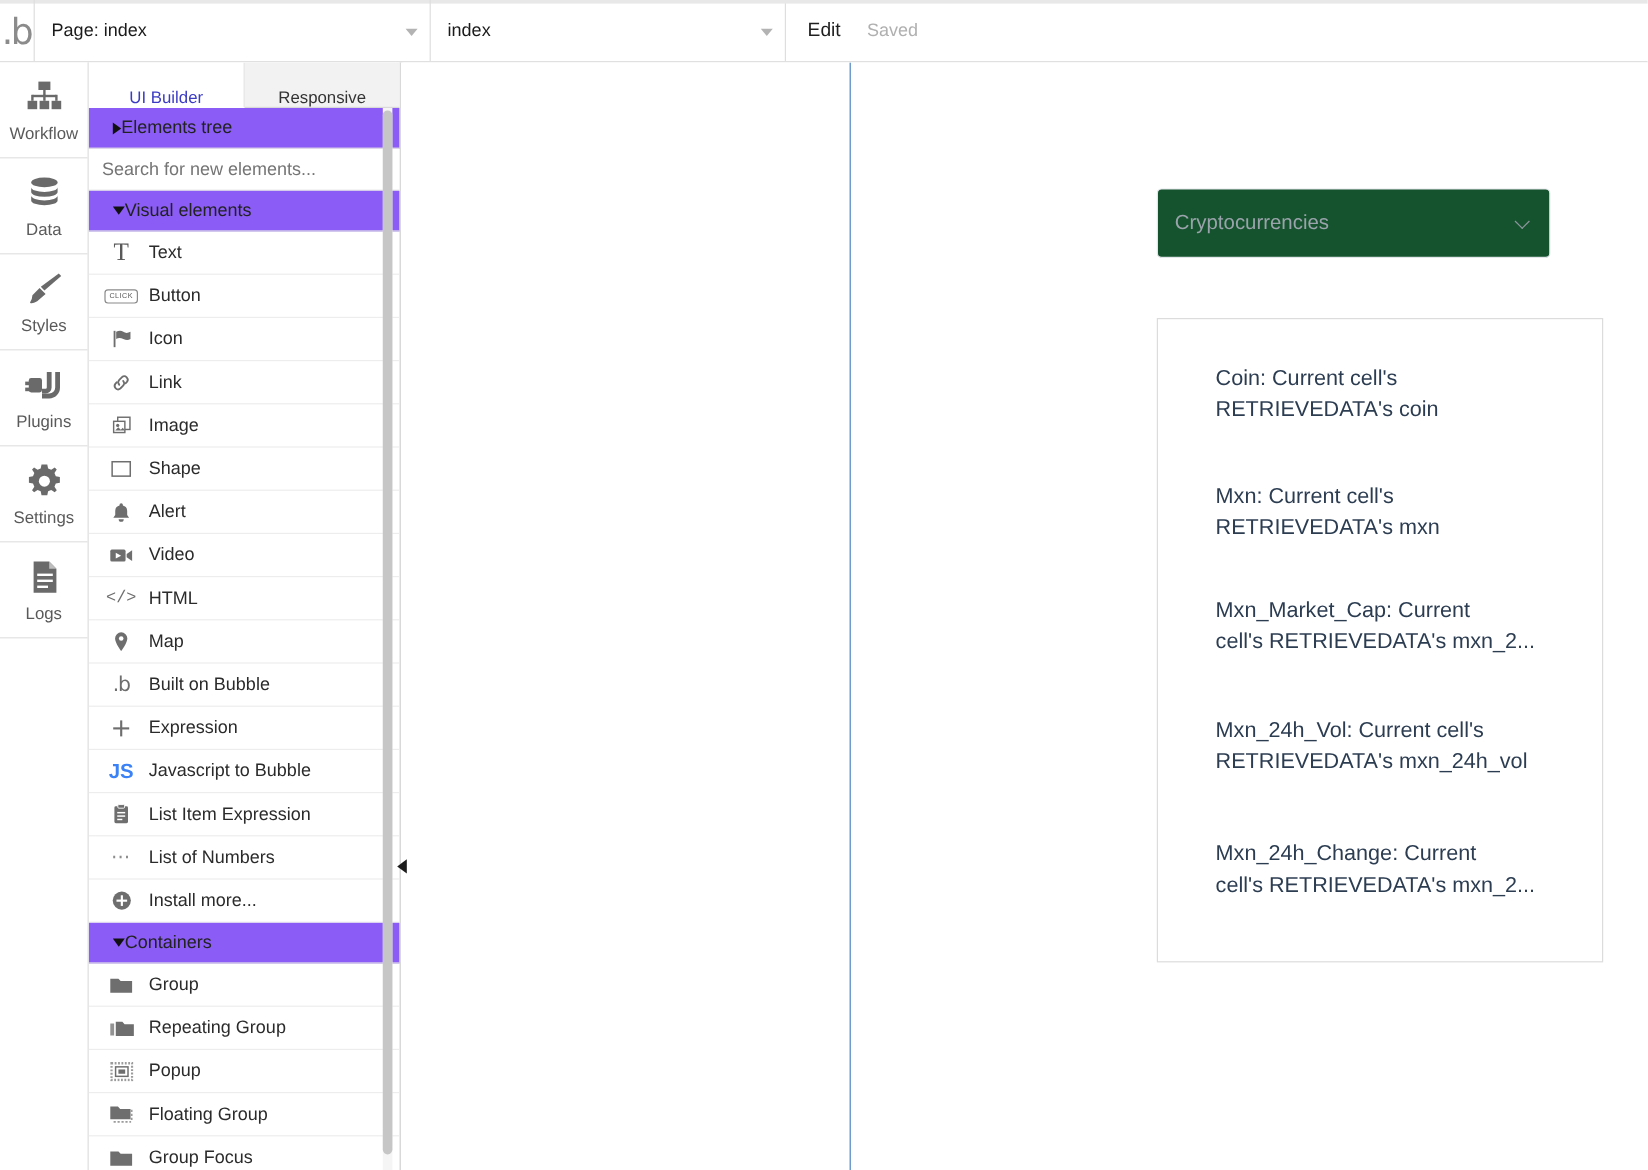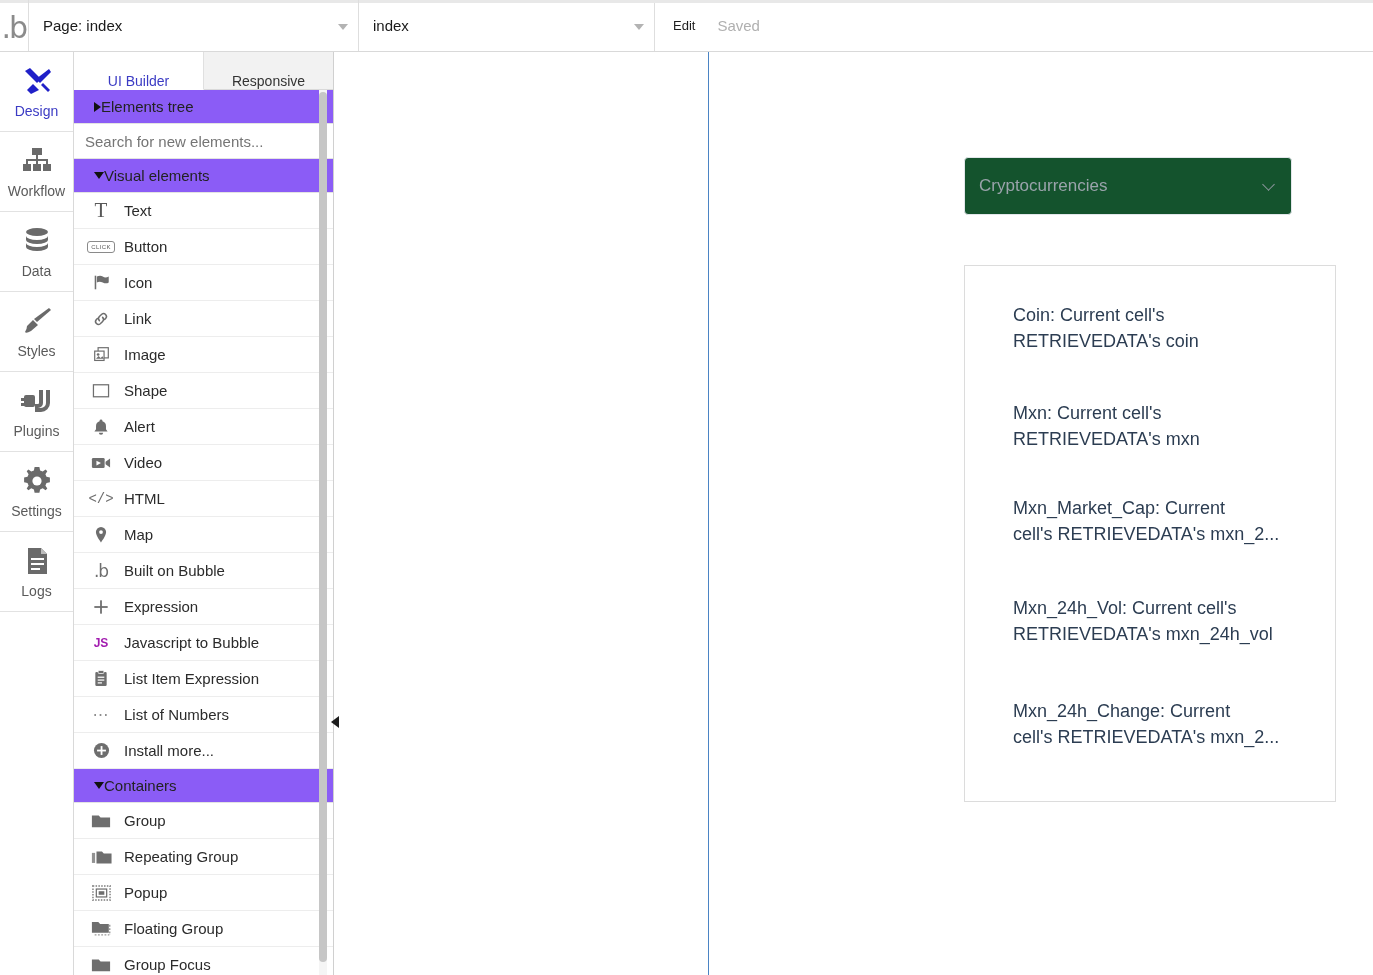--- a/index.html
+++ b/index.html
@@ -40,21 +40,21 @@
     position: absolute; right: 10px; top: 50%; margin-top: -2px;
     width: 0; height: 0; border-left: 5px solid transparent;
     border-right: 5px solid transparent; border-top: 6px solid #b3b3b3;
   }
   #sel-page { width: 330px; }
   #sel-elem { width: 296px; }
   .tb-actions {
     display: flex; align-items: center; height: 100%;
     border-left: 1px solid #dedede; padding-left: 18px; gap: 22px;
   }
-  .tb-actions .edit { font-size: 13px; color: #1f1f1f; cursor: pointer; }
+  .tb-actions .edit { font-size: 16px; color: #1f1f1f; cursor: pointer; }
   .tb-actions .saved { font-size: 15px; color: #b0b0b0; }
 
   
   #rail {
     position: absolute; left: 0; top: 52px; width: 74px; height: 923px;
     background: #ffffff; border-right: 1px solid #d9d9d9;
   }
   .rail-item {
     height: 80px; border-bottom: 1px solid #e2e2e2;
     display: flex; flex-direction: column; align-items: center;
@@ -188,31 +188,20 @@
   </div>
 
   <div class="tb-actions">
     <span class="edit">Edit</span>
     <span class="saved">Saved</span>
   </div>
 </div>
 
 <div id="rail">
 
-  <div class="rail-item active">
-    <svg class="rail-ico" viewBox="0 0 32 32">
-      <g fill="#2020c8">
-        <path d="M4 6 L9 3 L20 14 L16 18 Z"></path>
-        <path d="M28 4 L30 7 L19 18 L15 14 Z"></path>
-        <path d="M12 19 L18 25 L10 29 L6 25 Z"></path>
-        <path d="M20 20 L27 27 L29 25 L22 18 Z"></path>
-      </g>
-    </svg>
-    <span class="rlbl">Design</span>
-  </div>
 
   <div class="rail-item">
     <svg class="rail-ico" viewBox="0 0 32 32">
       <g fill="#6a6a6a">
         <rect x="11" y="3" width="10" height="7"></rect>
         <rect x="2" y="19" width="8" height="7"></rect>
         <rect x="12" y="19" width="8" height="7"></rect>
         <rect x="22" y="19" width="8" height="7"></rect>
         <rect x="15" y="10" width="2" height="5"></rect>
         <rect x="6" y="14" width="20" height="2"></rect>
@@ -428,21 +417,21 @@
             <rect x="8" y="1.5" width="2" height="15"></rect>
             <rect x="1.5" y="8" width="15" height="2"></rect>
           </g>
         </svg>
     </span>
     <span class="el-lbl">Expression</span>
   </div>
 
   <div class="el-row">
     <span class="el-ico">
-      <span style="font-size:12px;font-weight:bold;color:#a21caf;">JS</span>
+      <span style="font-size:17px;font-weight:bold;color:#3b82f6;">JS</span>
     </span>
     <span class="el-lbl">Javascript to Bubble</span>
   </div>
 
   <div class="el-row">
     <span class="el-ico">
       <svg width="14" height="17" viewBox="0 0 14 18">
           <g fill="#6e6e6e">
         <rect x="1" y="2" width="12" height="15" rx="1.3"></rect>
         <rect x="4" y="0.5" width="6" height="3.2" rx="1" fill="#6e6e6e" stroke="#ffffff" stroke-width="0.8"></rect>

